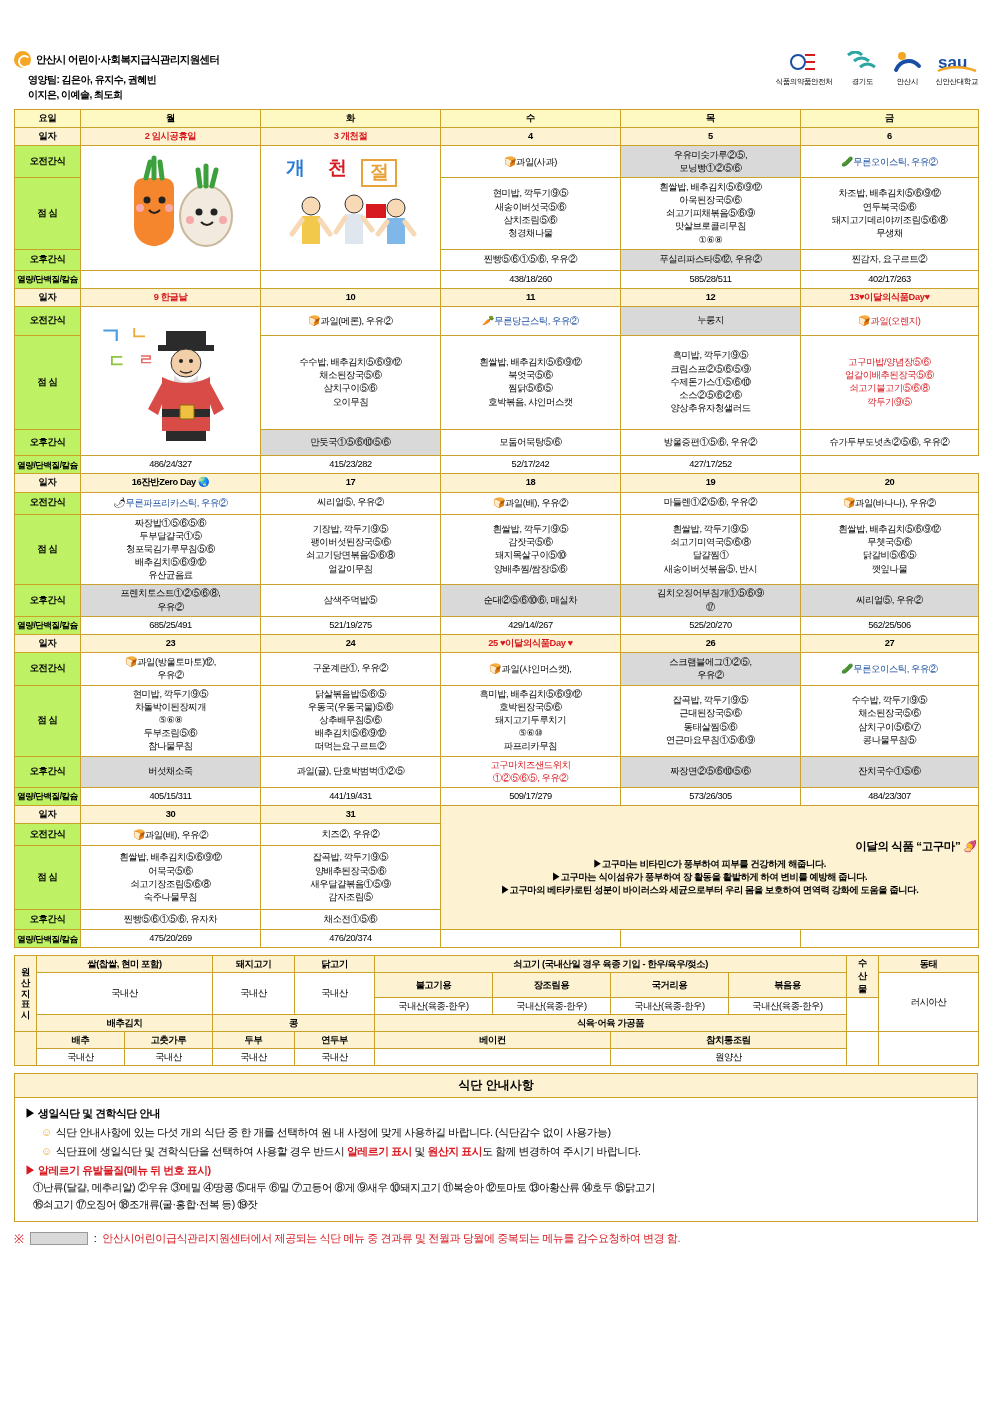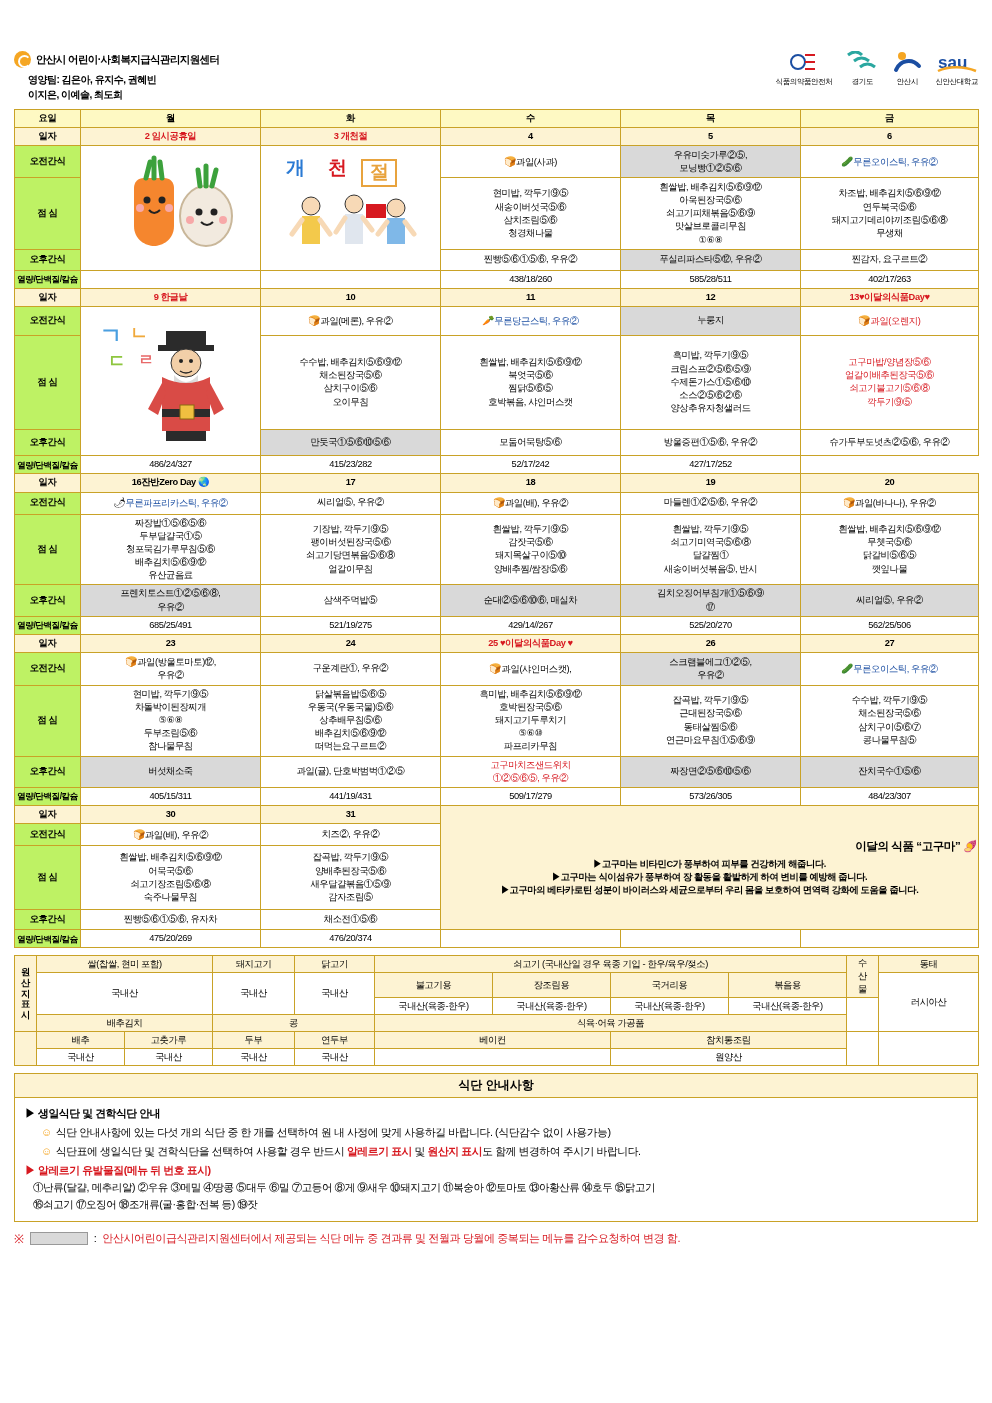--- a/index.html
+++ b/index.html
@@ -71,21 +71,21 @@
   table.origin { border-collapse: collapse; width: 964px; margin-top: 7px; table-layout: fixed; }
   table.origin td {
     border: 1px solid #c9a227;
     text-align: center;
     font-size: 9.3px;
     letter-spacing: -0.4px;
     height: 17px;
     padding: 1px;
   }
   .origin-side { width: 20px; background: #fdf3d3; font-weight: bold; font-size: 9.5px; line-height: 1.15; }
-  .origin-hdr { background: #fdf3d3; font-weight: normal; }
+  .origin-hdr { background: #fdf3d3; font-weight: bold; }
 
   
   .notice-wrap { margin-top: 7px; border: 1px solid #c9a227; width: 964px; }
   .notice-title { background: #fdf3d3; text-align: center; font-weight: bold; font-size: 12px; padding: 3px; border-bottom: 1px solid #c9a227; }
   .notice-body { padding: 6px 10px 8px; font-size: 10.8px; line-height: 1.72; letter-spacing: -0.4px; }
   .n-h { font-weight: bold; color: #d71920; }
   .n-h2 { font-weight: bold; }
   .n-sub { padding-left: 16px; display: flex; gap: 4px; align-items: flex-start; }
   .bullet-o { color: #f5a623; font-size: 11px; }
   .allergy { padding-left: 8px; line-height: 1.6; font-size: 10.5px; }

